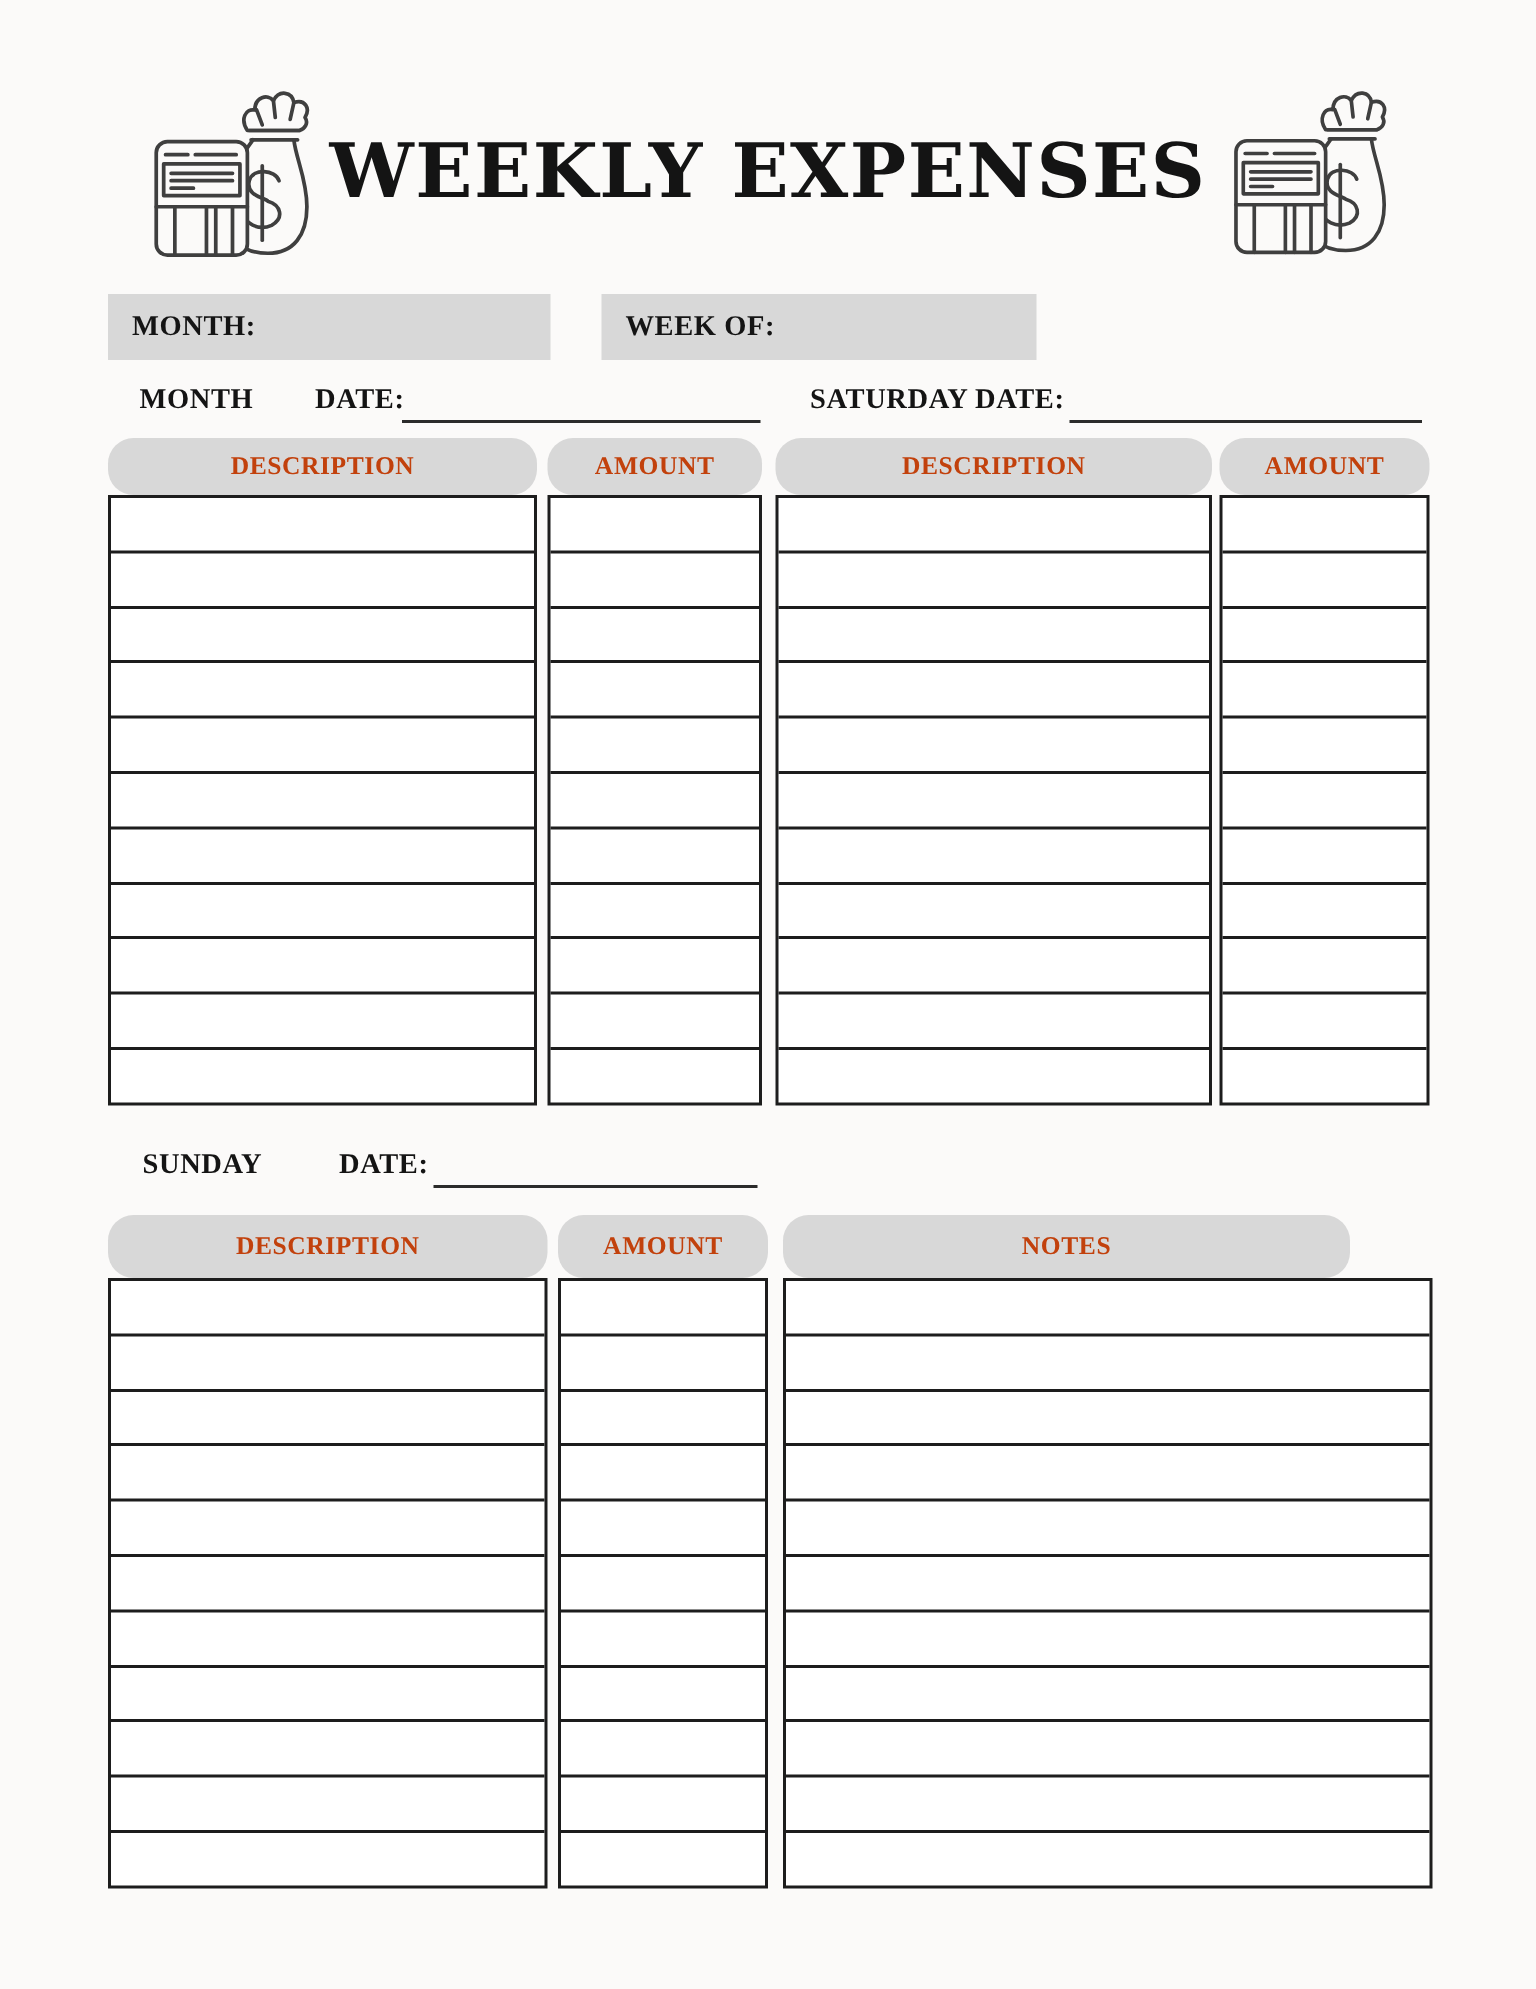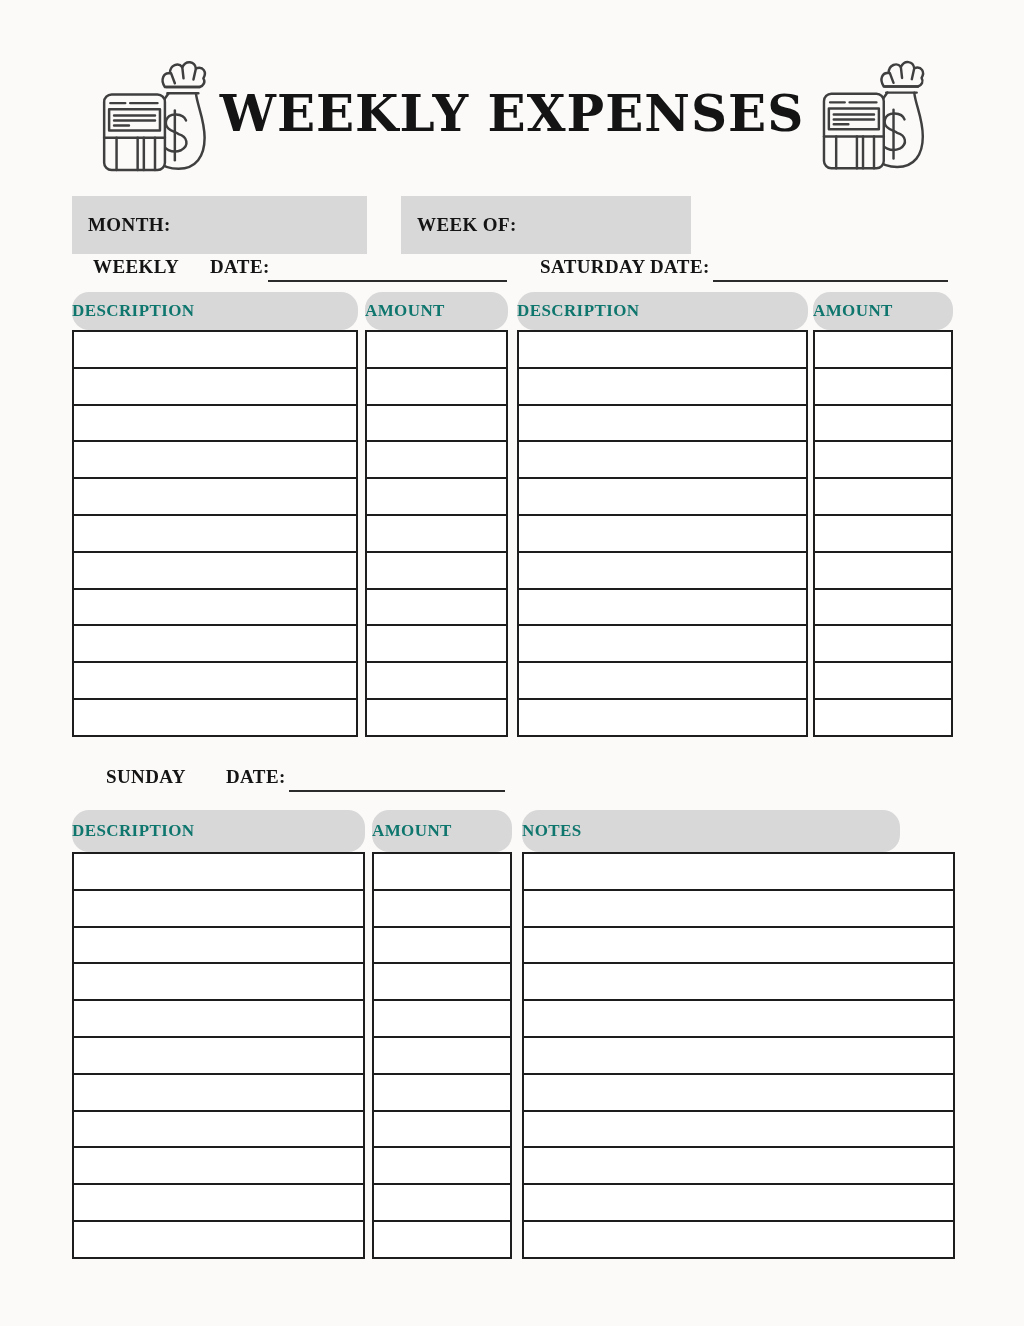--- a/index.html
+++ b/index.html
@@ -23,39 +23,39 @@
   .icon{position:absolute;}
   .icon svg{display:block;width:100%;height:100%;}
   .icon-left{left:93px;top:56px;width:124px;height:124px;}
   .icon-right{left:813px;top:56px;width:122px;height:122px;}
   
   .info-row{
     position:absolute;left:72px;top:196px;width:883px;height:45px;
     display:flex;gap:6px;
   }
   .info-box{
-    background:#d8d8d8;height:58px;
+    background:#d8d8d8;height:44px;
     display:flex;align-items:center;
     padding-left:16px;box-sizing:border-box;
   }
   .info-box:nth-child(1){width:295px;}
   .info-box:nth-child(2){width:290px;margin-left:28px;}
   .info-box:nth-child(3){width:286px;}
   .info-label,.day-label,.date-label{
     font-weight:700;font-size:19px;letter-spacing:.4px;color:#141414;
   }
   
   .day-line-item{height:30px;line-height:30px;white-space:nowrap;}
   .date-underline{
     height:28px;border-bottom:2px solid #2b2b2b;
   }
   
   .col-header{
-    background:#d8d8d8;
-    font-weight:700;font-size:17px;letter-spacing:.4px;color:#0f766e;
+    background:#d8d8d8;text-align:center;
+    font-weight:700;font-size:17px;letter-spacing:.4px;color:#c2410c;
     box-sizing:border-box;
     border-radius:17px;
   }
   .hdr-a{height:38px;line-height:38px;}
   .hdr-b{height:42px;line-height:42px;}
   .body-col{
     background:#ffffff;
     border:2px solid #1d1d1d;
     box-sizing:border-box;
   }
@@ -71,21 +71,21 @@
   .fri-amt-c{left:365px;top:330px;width:143px;}
   
   .sat-day{left:540px;top:252px;}
   .sat-date{left:650px;top:252px;}
   .sat-line{left:713px;top:252px;width:235px;}
   .sat-desc-h{left:517px;top:292px;width:291px;}
   .sat-amt-h{left:813px;top:292px;width:140px;}
   .sat-desc-c{left:517px;top:330px;width:291px;}
   .sat-amt-c{left:813px;top:330px;width:140px;}
   
-  .sun-day{left:106px;top:762px;}
+  .sun-day{left:95px;top:762px;}
   .sun-date{left:226px;top:762px;}
   .sun-line{left:289px;top:762px;width:216px;}
   .sun-desc-h{left:72px;top:810px;width:293px;}
   .sun-amt-h{left:372px;top:810px;width:140px;}
   .sun-notes-h{left:522px;top:810px;width:378px;}
   .sun-desc-c{left:72px;top:852px;width:293px;}
   .sun-amt-c{left:372px;top:852px;width:140px;}
   .sun-notes-c{left:522px;top:852px;width:433px;}
   .svg-defs{position:absolute;width:0;height:0;overflow:hidden;}
 </style>
@@ -135,21 +135,21 @@
 
   <div class="info-row">
     <div class="info-box">
       <span class="info-label">MONTH:</span>
     </div>
     <div class="info-box">
       <span class="info-label">WEEK OF:</span>
     </div>
   </div>
 
-  <span class="abs day-line-item day-label fri-day">WEEKLY</span>
+  <span class="abs day-line-item day-label fri-day">MONTH</span>
   <span class="abs day-line-item date-label fri-date">DATE:</span>
   <span class="abs date-underline fri-line"></span>
   <div class="abs col-header hdr-a fri-desc-h">DESCRIPTION</div>
   <div class="abs col-header hdr-a fri-amt-h">AMOUNT</div>
   <div class="abs body-col fri-desc-c">
       <div class="cell-row"></div>
       <div class="cell-row"></div>
       <div class="cell-row"></div>
       <div class="cell-row"></div>
       <div class="cell-row"></div>

